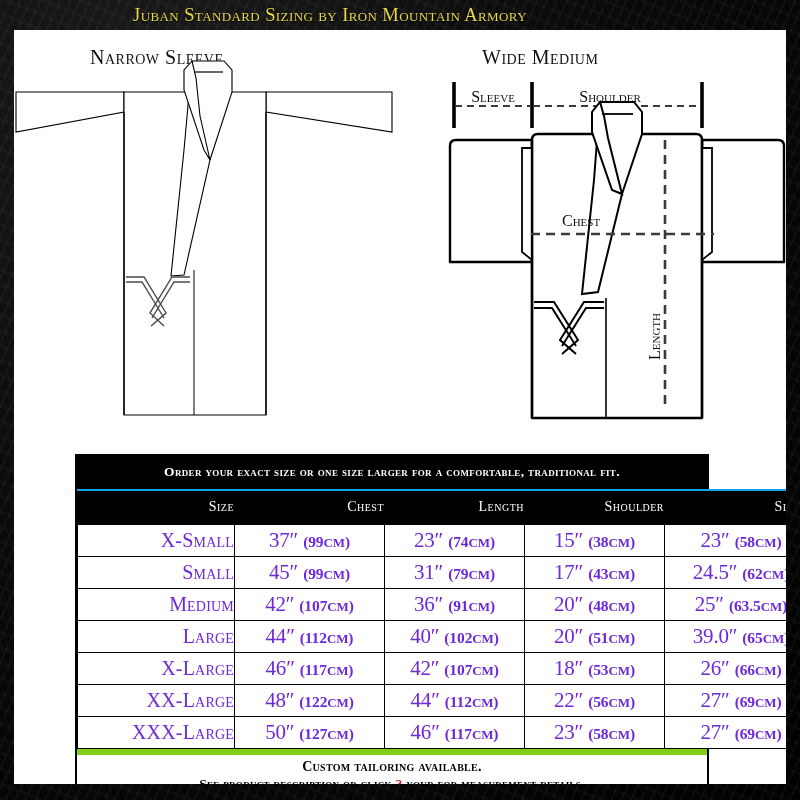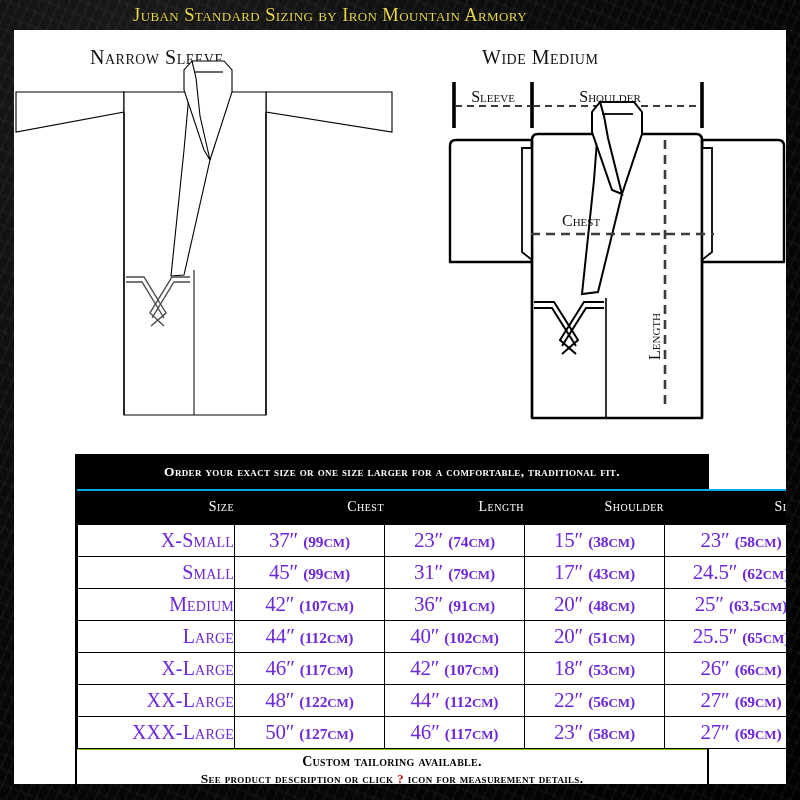--- a/index.html
+++ b/index.html
@@ -172,21 +172,21 @@
 
   .tbl-note-bottom {
     background: #fff;
     color: #000;
     text-align: center;
     font-variant: small-caps;
     font-weight: bold;
     letter-spacing: 0.3px;
     padding: 4px 4px 6px 4px;
     line-height: 1.18;
-    border-top: 1px solid #84cc16;
+    border-top: 6px solid #84cc16;
     position: relative;
     z-index: 2;
   }
   .note-line1 { font-size: 14px; }
   .note-line2 { font-size: 13.5px; white-space: nowrap; }
   .qmark { color: #d81f1f; font-weight: bold; }
 
   
   .watermark {
     position: absolute;
@@ -359,21 +359,21 @@
                 <td class="meas-cell"><span class="inch">42″</span> <span class="cm">(107<span class="unit">cm</span>)</span></td>
                 <td class="meas-cell"><span class="inch">36″</span> <span class="cm">(91<span class="unit">cm</span>)</span></td>
                 <td class="meas-cell"><span class="inch">20″</span> <span class="cm">(48<span class="unit">cm</span>)</span></td>
                 <td class="meas-cell"><span class="inch">25″</span> <span class="cm">(63.5<span class="unit">cm</span>)</span></td>
               </tr>
               <tr>
                 <td class="size-cell">Large</td>
                 <td class="meas-cell"><span class="inch">44″</span> <span class="cm">(112<span class="unit">cm</span>)</span></td>
                 <td class="meas-cell"><span class="inch">40″</span> <span class="cm">(102<span class="unit">cm</span>)</span></td>
                 <td class="meas-cell"><span class="inch">20″</span> <span class="cm">(51<span class="unit">cm</span>)</span></td>
-                <td class="meas-cell"><span class="inch">25.5″</span> <span class="cm">(65<span class="unit">cm</span>)</span></td>
+                <td class="meas-cell"><span class="inch">39.0″</span> <span class="cm">(65<span class="unit">cm</span>)</span></td>
               </tr>
               <tr>
                 <td class="size-cell">X-Large</td>
                 <td class="meas-cell"><span class="inch">46″</span> <span class="cm">(117<span class="unit">cm</span>)</span></td>
                 <td class="meas-cell"><span class="inch">42″</span> <span class="cm">(107<span class="unit">cm</span>)</span></td>
                 <td class="meas-cell"><span class="inch">18″</span> <span class="cm">(53<span class="unit">cm</span>)</span></td>
                 <td class="meas-cell"><span class="inch">26″</span> <span class="cm">(66<span class="unit">cm</span>)</span></td>
               </tr>
               <tr>
                 <td class="size-cell">XX-Large</td>
@@ -391,19 +391,19 @@
               </tr>
             </tbody>
         </table>
       </div>
 
       <div class="tbl-note-bottom">
         <div class="note-line1">Custom tailoring available.</div>
         <div class="note-line2">
           <span>See product description or click</span>
           <span class="qmark">?</span>
-          <span>icon for measurement details.</span>
+          <span>your for measurement details.</span>
         </div>
       </div>
     </div>
 
   </div>
 </div>
 
 </body></html>

